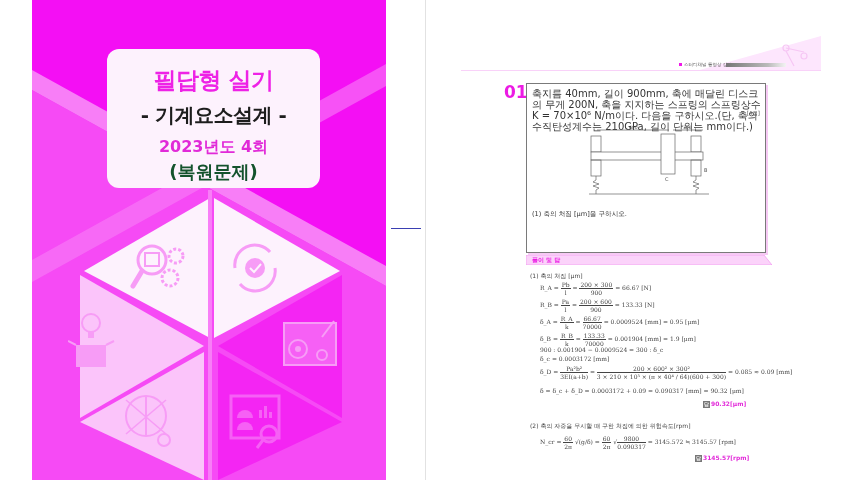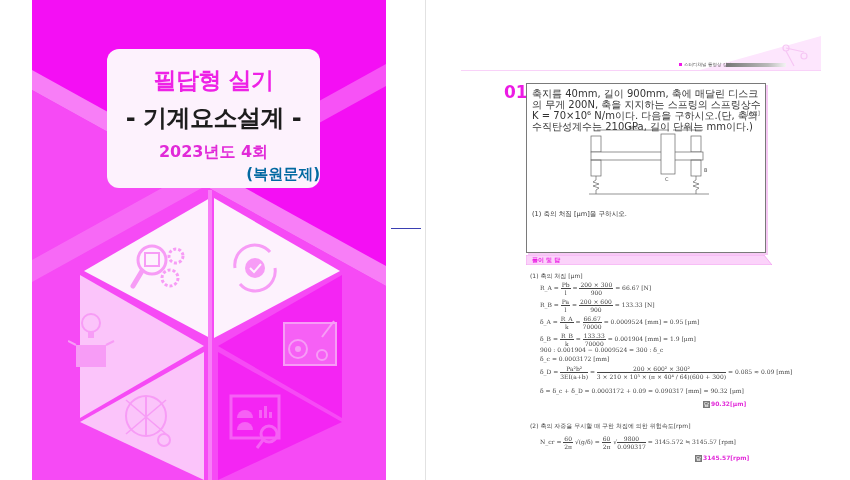--- a/index.html
+++ b/index.html
@@ -10,23 +10,23 @@
   .cover {
     position: absolute; left: 32px; top: 0; width: 354px; height: 480px;
     background: #f40ff4; overflow: hidden;
   }
   .cover svg.bg { position: absolute; left: 0; top: 0; }
   .title-card {
     position: absolute; left: 75px; top: 49px; width: 213px; height: 139px;
     background: #fdf2fd; border-radius: 12px; text-align: center;
   }
   .tc-line1 { margin-top: 16px; font-size: 23px; font-weight: bold; color: #ee22e6; letter-spacing: -0.5px; }
-  .tc-line2 { margin-top: 6px; font-size: 24px; font-weight: bold; color: #1d1d1d; letter-spacing: -0.5px; }
+  .tc-line2 { margin-top: 6px; font-size: 20px; font-weight: bold; color: #1d1d1d; letter-spacing: -0.5px; }
   .tc-line3 { margin-top: 8px; font-size: 16px; font-weight: bold; color: #e12ad8; }
-  .tc-line4 { margin-top: 2px; font-size: 15px; font-weight: bold; color: #0369a1; text-align: right; }
+  .tc-line4 { margin-top: 2px; font-size: 18px; font-weight: bold; color: #14532d; }
 
   .blue-line { position: absolute; left: 391px; top: 228px; width: 30px; height: 1px; background: #3a3fb2; }
   .gutter { position: absolute; left: 425px; top: 0; width: 1px; height: 480px; background: #e2e2e2; }
 
   
   .page { position: absolute; left: 426px; top: 0; width: 424px; height: 348px; background: #fff; margin-top: 36px; }
   .hdr-tri { position: absolute; left: 210px; top: 0; width: 185px; height: 35px; }
   .hdr-line { position: absolute; left: 35px; top: 34px; width: 360px; height: 1px; background: #f9d2f9; }
   .hdr-brand { position: absolute; left: 253px; top: 26px; font-size: 4.5px; color: #555; }
   .hdr-brand .dot { display: inline-block; width: 3px; height: 3px; background: #f018e8; margin-right: 2px; }

